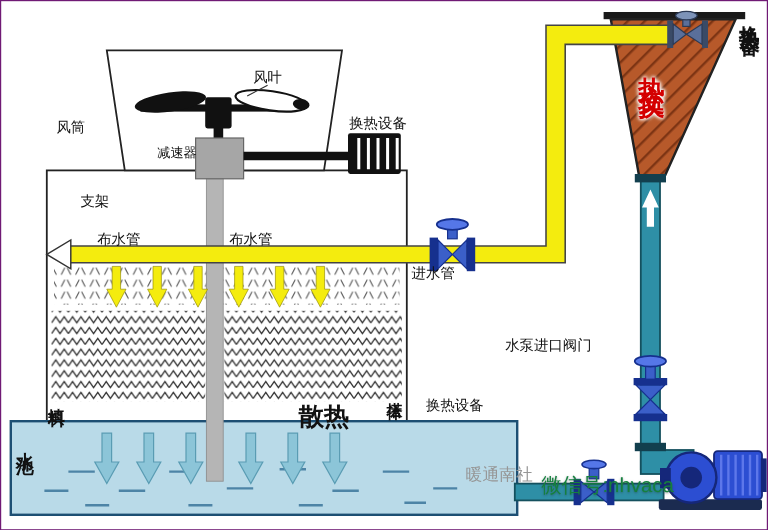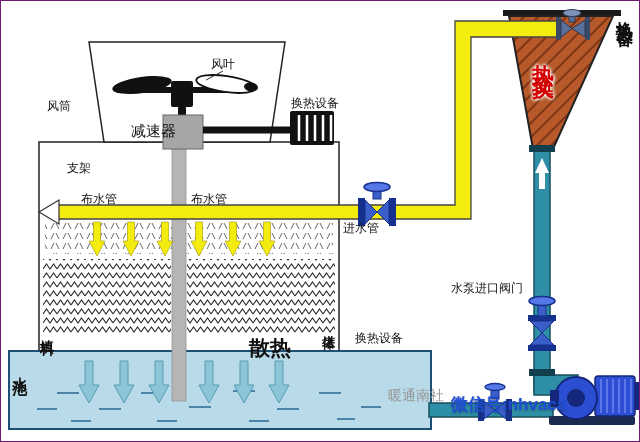--- a/index.html
+++ b/index.html
@@ -5,21 +5,21 @@
   *{margin:0;padding:0;box-sizing:border-box}
   html,body{background:#ffffff}
   body{font-family:"Liberation Sans","DejaVu Sans",sans-serif;color:#111}
   .stage{position:relative;width:640px;height:442px;background:#fff;border:1px solid #701a75;overflow:hidden}
   .stage svg{position:absolute;left:0;top:0}
   .lbl{position:absolute;font-size:12px;line-height:1.18;white-space:nowrap;color:#111}
   .v{writing-mode:vertical-rl;text-orientation:upright;white-space:normal;letter-spacing:2px}
   .b{font-weight:bold}
   .red{color:#d40000;text-shadow:0 0 3px #fff,0 0 3px #fff,0 0 4px #fff}
   .wm-gray{color:#969696;font-size:14px}
-  .wm-white{color:#1d4ed8;font-weight:bold;font-size:17px;text-shadow:0 1px 2px rgba(40,60,70,.55)}
+  .wm-white{color:#15803d;font-weight:normal;font-size:17px;text-shadow:0 1px 2px rgba(40,60,70,.55)}
 </style>
 </head>
 <body>
 
 <div class="stage">
 
   <svg width="640" height="442" viewBox="0 0 640 442">
     <defs>
       <pattern id="zig" width="14" height="9" patternUnits="userSpaceOnUse">
         <polyline points="0,7 3.5,2 7,7 10.5,2 14,7" fill="none" stroke="#2c2c2c" stroke-width="1.1"></polyline>
@@ -141,30 +141,30 @@
       <rect x="633" y="381" width="5" height="28" fill="#15277a"></rect>
       <circle cx="575" cy="397" r="21" fill="#2c4ed2" stroke="#15277a" stroke-width="2"></circle>
       <circle cx="575" cy="397" r="9" fill="#15277a"></circle>
       <rect x="549" y="389" width="9" height="17" fill="#15277a"></rect>
     </g>
   </svg>
 
   <div class="lbl" style="left:210px;top:56px">风叶</div>
   <div class="lbl" style="left:46px;top:98px">风筒</div>
   <div class="lbl" style="left:290px;top:95px">换热设备</div>
-  <div class="lbl" style="left:130px;top:121px;font-size:15px">减速器</div>
+  <div class="lbl" style="left:130px;top:121px;font-size:11px">减速器</div>
   <div class="lbl" style="left:66px;top:160px">支架</div>
   <div class="lbl" style="left:80px;top:191px">布水管</div>
   <div class="lbl" style="left:190px;top:191px">布水管</div>
   <div class="lbl" style="left:342px;top:220px">进水管</div>
   <div class="lbl v b" style="left:38px;top:328px;font-size:14px">填料</div>
   <div class="lbl b" style="left:248px;top:335px;font-size:21px">散热</div>
   <div class="lbl v b" style="left:320px;top:324px;font-size:13px">塔体</div>
   <div class="lbl" style="left:354px;top:330px">换热设备</div>
-  <div class="lbl" style="left:450px;top:280px">水泵进口阀门</div>
+  <div class="lbl" style="left:420px;top:280px">水泵进口阀门</div>
   <div class="lbl v b" style="left:10px;top:364px;font-size:15px;letter-spacing:4px">水池</div>
   <div class="lbl v b red" style="left:529px;top:46px;font-size:22px;letter-spacing:6px">热交换</div>
   <div class="lbl v b" style="left:613px;top:6px;font-size:17px;letter-spacing:3px">换热设备</div>
 
   <div class="lbl wm-gray" style="left:387px;top:386px">暖通南社</div>
   <div class="lbl wm-white" style="left:450px;top:394px">微信号:nhvaca</div>
 
 </div>
 
 </body></html>

